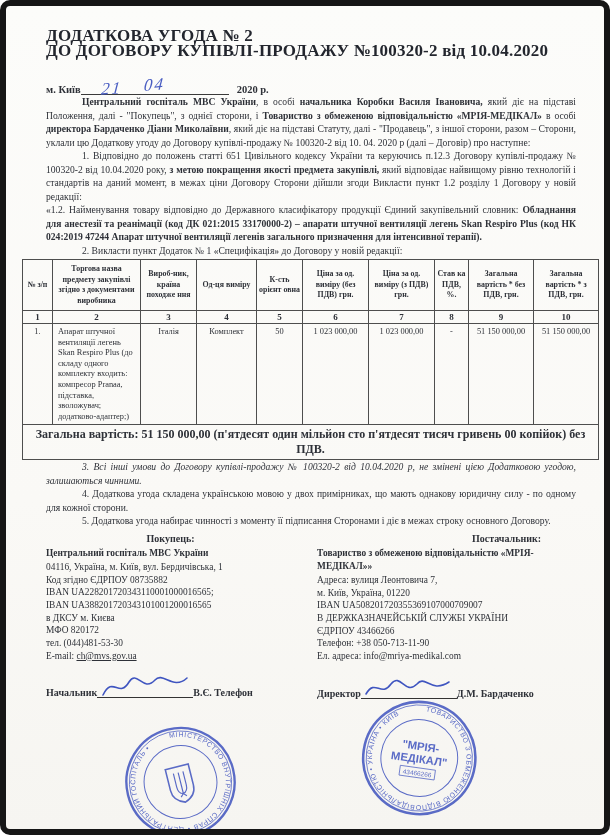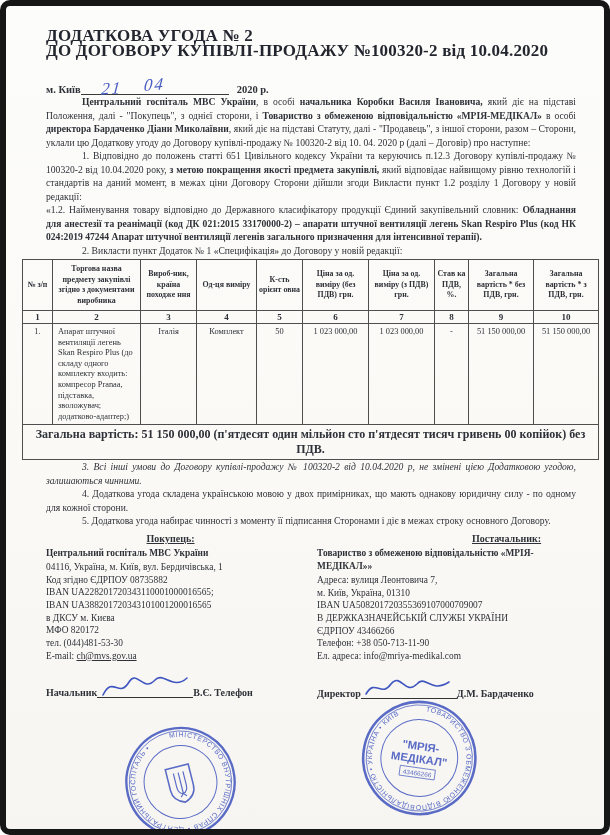--- a/index.html
+++ b/index.html
@@ -26,21 +26,21 @@
              text-align:center;word-wrap:break-word;}
   table.spec th{font-weight:bold;font-size:7.9px;line-height:10.5px;padding:4px 2px;}
   tr.numrow td{font-weight:bold;font-size:9px;padding:1px;}
   tr.bodyrow td{vertical-align:top;font-size:8.4px;line-height:10.6px;padding-top:3px;}
   tr.bodyrow td.cell-name{text-align:left;padding-left:5px;}
   td.totalcell{font-weight:bold;font-size:12px;text-align:left;padding:3px 6px;border:1.6px solid #333;}
   .afterTable{margin-top:4px;font-style:italic;}
   .parties{display:flex;margin-top:5px;font-size:9.4px;}
   .party{width:47%;}
   .party.right{width:53%;padding-left:22px;box-sizing:border-box;}
-  .party-role{text-align:center;font-weight:bold;font-size:10px;margin-bottom:3px;text-decoration:underline;}
+  .party-role{text-align:center;font-weight:bold;font-size:10px;margin-bottom:3px;}
   .party.right .party-role{text-align:center;padding-left:120px;}
   .party-name{font-weight:bold;line-height:13px;margin-bottom:1px;}
   .pline{line-height:12.7px;}
   .sig-line{display:flex;align-items:flex-end;margin-top:20px;font-weight:bold;font-size:10px;position:relative;z-index:2;}
   .sig-underline{flex:0 0 96px;border-bottom:1px solid #333;height:15px;position:relative;}
   .sig-underline svg{position:absolute;left:0;bottom:-4px;}
   .stamp{position:absolute;z-index:5;mix-blend-mode:multiply;opacity:.85;pointer-events:none;}
   .stamp-left{left:116px;bottom:-16px;transform:rotate(-14deg);}
   .stamp-right{left:352px;bottom:6px;transform:rotate(8deg);}
   .stamp text{font-family:"Liberation Sans",sans-serif;}
@@ -151,21 +151,21 @@
               <path d="M6,22 C16,2 22,26 32,9 C40,-4 46,20 58,7 C66,-2 76,18 90,5" stroke="#3f55c0" stroke-width="1.6" fill="none" stroke-linecap="round"></path>
             </svg>
           </span>
           <span>В.Є. Телефон</span>
         </div>
       </div>
       <div class="party right">
         <div class="party-role">Постачальник:</div>
         <div class="party-name">Товариство з обмеженою відповідальністю «МРІЯ-МЕДІКАЛ»»</div>
         <div class="pline">Адреса: вулиця Леонтовича 7,</div>
-        <div class="pline">м. Київ, Україна, 01310</div>
+        <div class="pline">м. Київ, Україна, 01220</div>
         <div class="pline">IBAN UA508201720355369107000709007</div>
         <div class="pline">В ДЕРЖКАЗНАЧЕЙСЬКІЙ СЛУЖБІ УКРАЇНИ</div>
         <div class="pline">ЄДРПОУ 43466266</div>
         <div class="pline">Телефон: +38 050-713-11-90</div>
         <div class="pline">Ел. адреса: info@mriya-medikal.com</div>
         <div class="sig-line">
           <span>Директор</span>
           <span class="sig-underline">
             <svg width="96" height="28" viewBox="0 0 96 28">
               <path d="M5,20 C14,4 20,24 30,10 C40,-2 44,22 56,10 C64,0 70,20 88,8" stroke="#3f55c0" stroke-width="1.6" fill="none" stroke-linecap="round"></path>

